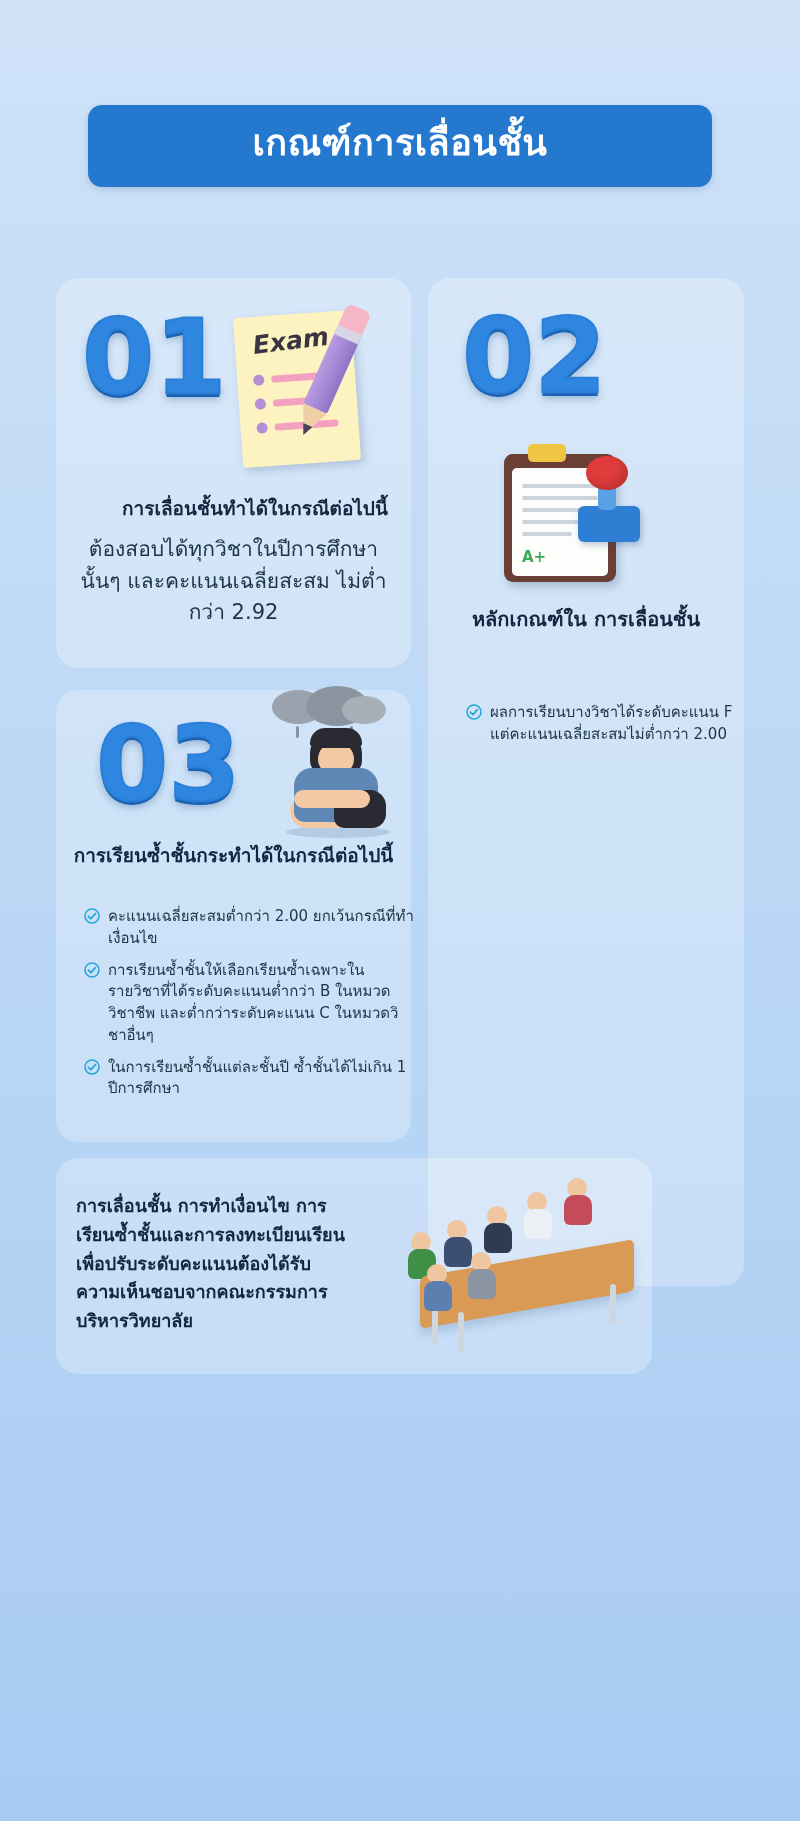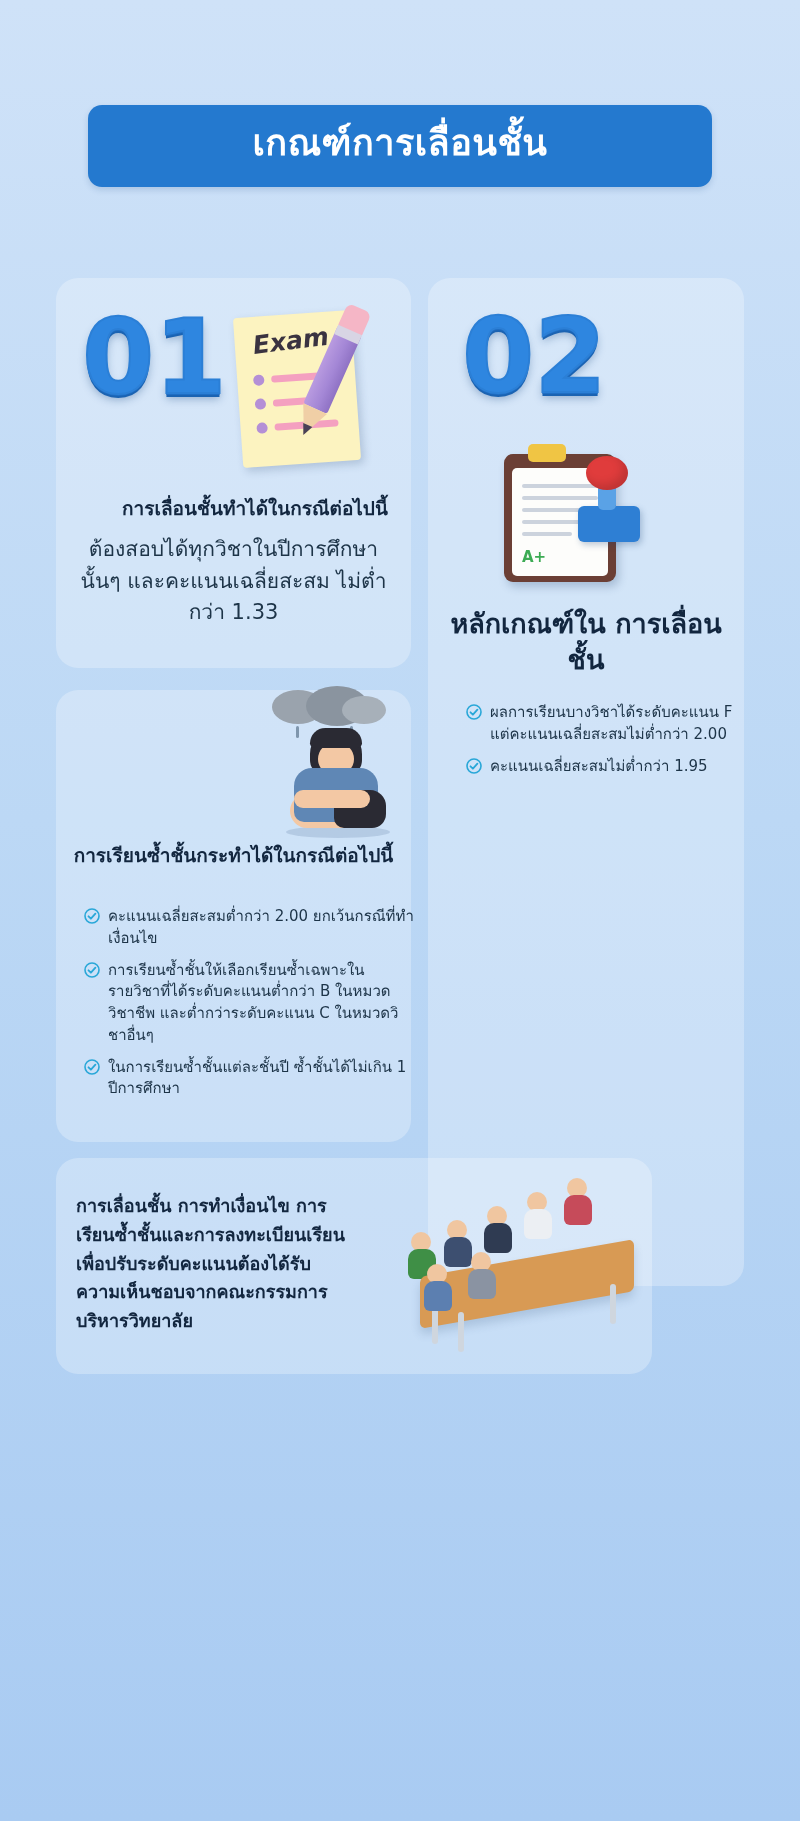--- a/index.html
+++ b/index.html
@@ -83,21 +83,21 @@
   }
   .body {
     position: absolute;
     color: #1d3448;
     line-height: 1.5;
   }
 
   #h1 { left: 56px; top: 496px; width: 398px; text-align: center; font-size: 19px; }
   #p1 { left: 76px; top: 534px; width: 315px; text-align: center; font-size: 21px; }
 
-  #h2 { left: 440px; top: 606px; width: 292px; text-align: center; font-size: 27px; }
+  #h2 { left: 440px; top: 606px; width: 292px; text-align: center; font-size: 20px; }
 
   #h3 { left: 56px; top: 843px; width: 355px; text-align: center; font-size: 19px; }
 
   #h4 { left: 76px; top: 1192px; width: 275px; font-size: 18px; line-height: 1.6; }
 
   
   .clist {
     position: absolute;
     margin: 16px;
     padding: 0;
@@ -360,21 +360,21 @@
       <div class="pencil-body"></div>
       <div class="pencil-eraser"></div>
       <div class="pencil-band"></div>
       <div class="pencil-tip"></div>
       <div class="pencil-lead"></div>
     </div>
   </div>
 
   <div class="numeral" id="num1">01</div>
   <div class="heading" id="h1">การเลื่อนชั้นทำได้ในกรณีต่อไปนี้</div>
-  <div class="body" id="p1">ต้องสอบได้ทุกวิชาในปีการศึกษานั้นๆ และคะแนนเฉลี่ยสะสม ไม่ต่ำกว่า 1.33</div>
+  <div class="body" id="p1">ต้องสอบได้ทุกวิชาในปีการศึกษานั้นๆ และคะแนนเฉลี่ยสะสม ไม่ต่ำกว่า 2.92</div>
 
   <div class="card" id="card2"></div>
 
   <div class="numeral" id="num2">02</div>
 
   <div class="ill-clip">
     <div class="clip-board">
       <div class="clip-paper">
         <div class="clip-line" style="top:16px; width:76px;"></div>
         <div class="clip-line" style="top:28px; width:76px;"></div>
@@ -394,29 +394,20 @@
 
   <ul class="clist" id="list2">
     <li>
       <span class="check-icon">
         <svg viewBox="0 0 16 16" width="16" height="16">
             <circle cx="8" cy="8" r="7" fill="none" stroke="#29a7d8" stroke-width="1.6"></circle>
             <path d="M4.5 8.3l2.4 2.4 4.5-5" fill="none" stroke="#29a7d8" stroke-width="1.8" stroke-linecap="round" stroke-linejoin="round"></path>
           </svg>
       </span>
       <span>ผลการเรียนบางวิชาได้ระดับคะแนน F แต่คะแนนเฉลี่ยสะสมไม่ต่ำกว่า 2.00</span>
-    </li>
-    <li>
-      <span class="check-icon">
-        <svg viewBox="0 0 16 16" width="16" height="16">
-            <circle cx="8" cy="8" r="7" fill="none" stroke="#29a7d8" stroke-width="1.6"></circle>
-            <path d="M4.5 8.3l2.4 2.4 4.5-5" fill="none" stroke="#29a7d8" stroke-width="1.8" stroke-linecap="round" stroke-linejoin="round"></path>
-          </svg>
-      </span>
-      <span>คะแนนเฉลี่ยสะสมไม่ต่ำกว่า 1.95</span>
     </li>
   </ul>
 
   <div class="card" id="card3"></div>
 
   <div class="ill-sad">
     <div class="cloud c1"></div>
     <div class="cloud c2"></div>
     <div class="cloud c3"></div>
     <div class="rain" style="left:48px; top:40px;"></div>
@@ -425,20 +416,21 @@
     <div class="sad-shadow"></div>
     <div class="sad-hair"></div>
     <div class="sad-face"></div>
     <div class="sad-hair-front"></div>
     <div class="sad-leg"></div>
     <div class="sad-body"></div>
     <div class="sad-skirt"></div>
     <div class="sad-arm"></div>
   </div>
 
+  <div class="numeral" id="num3">03</div>
   <div class="heading" id="h3">การเรียนซ้ำชั้นกระทำได้ในกรณีต่อไปนี้</div>
 
   <ul class="clist" id="list3">
     <li>
       <span class="check-icon">
         <svg viewBox="0 0 16 16" width="16" height="16">
             <circle cx="8" cy="8" r="7" fill="none" stroke="#29a7d8" stroke-width="1.6"></circle>
             <path d="M4.5 8.3l2.4 2.4 4.5-5" fill="none" stroke="#29a7d8" stroke-width="1.8" stroke-linecap="round" stroke-linejoin="round"></path>
           </svg>
       </span>

